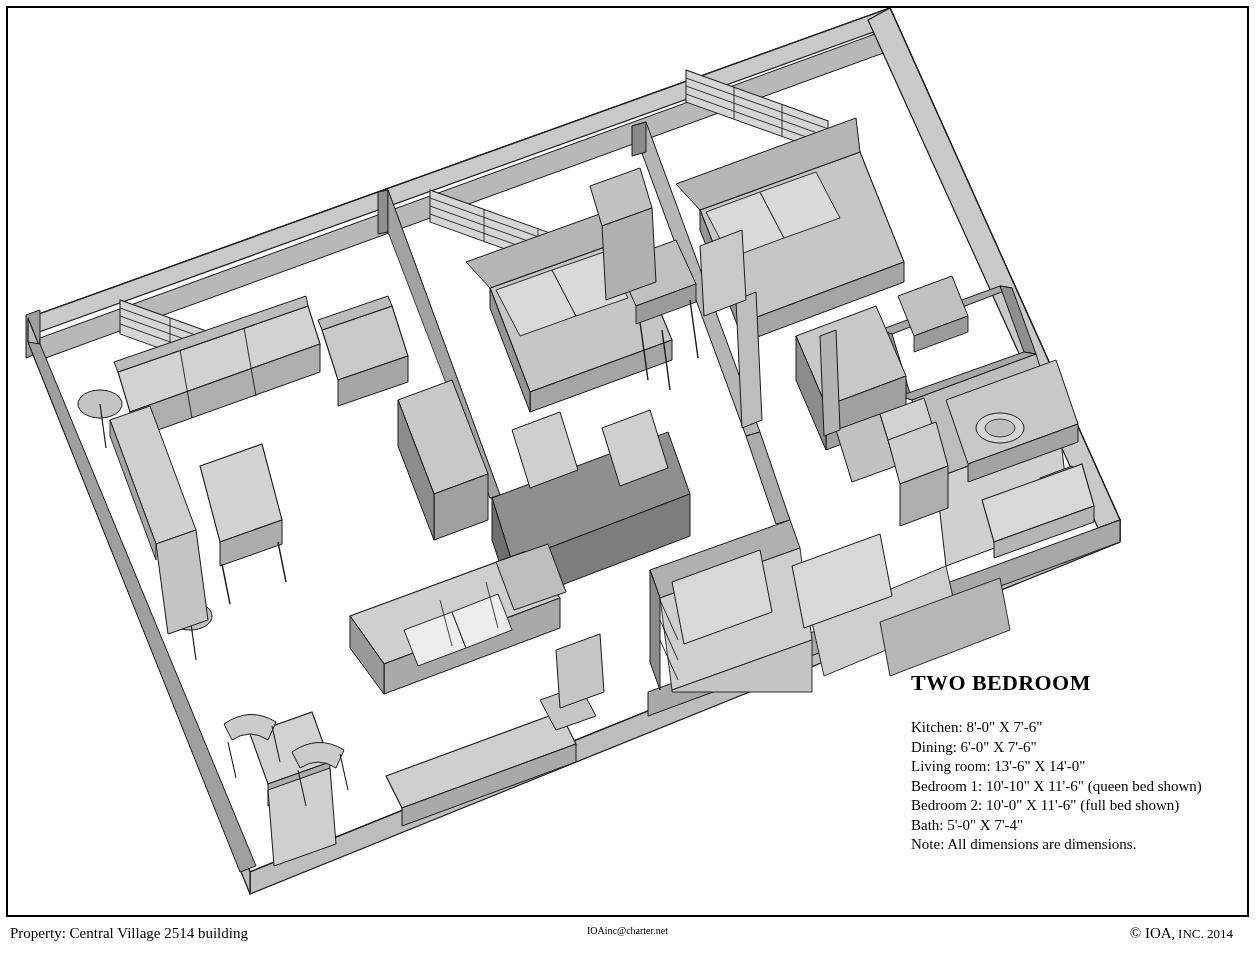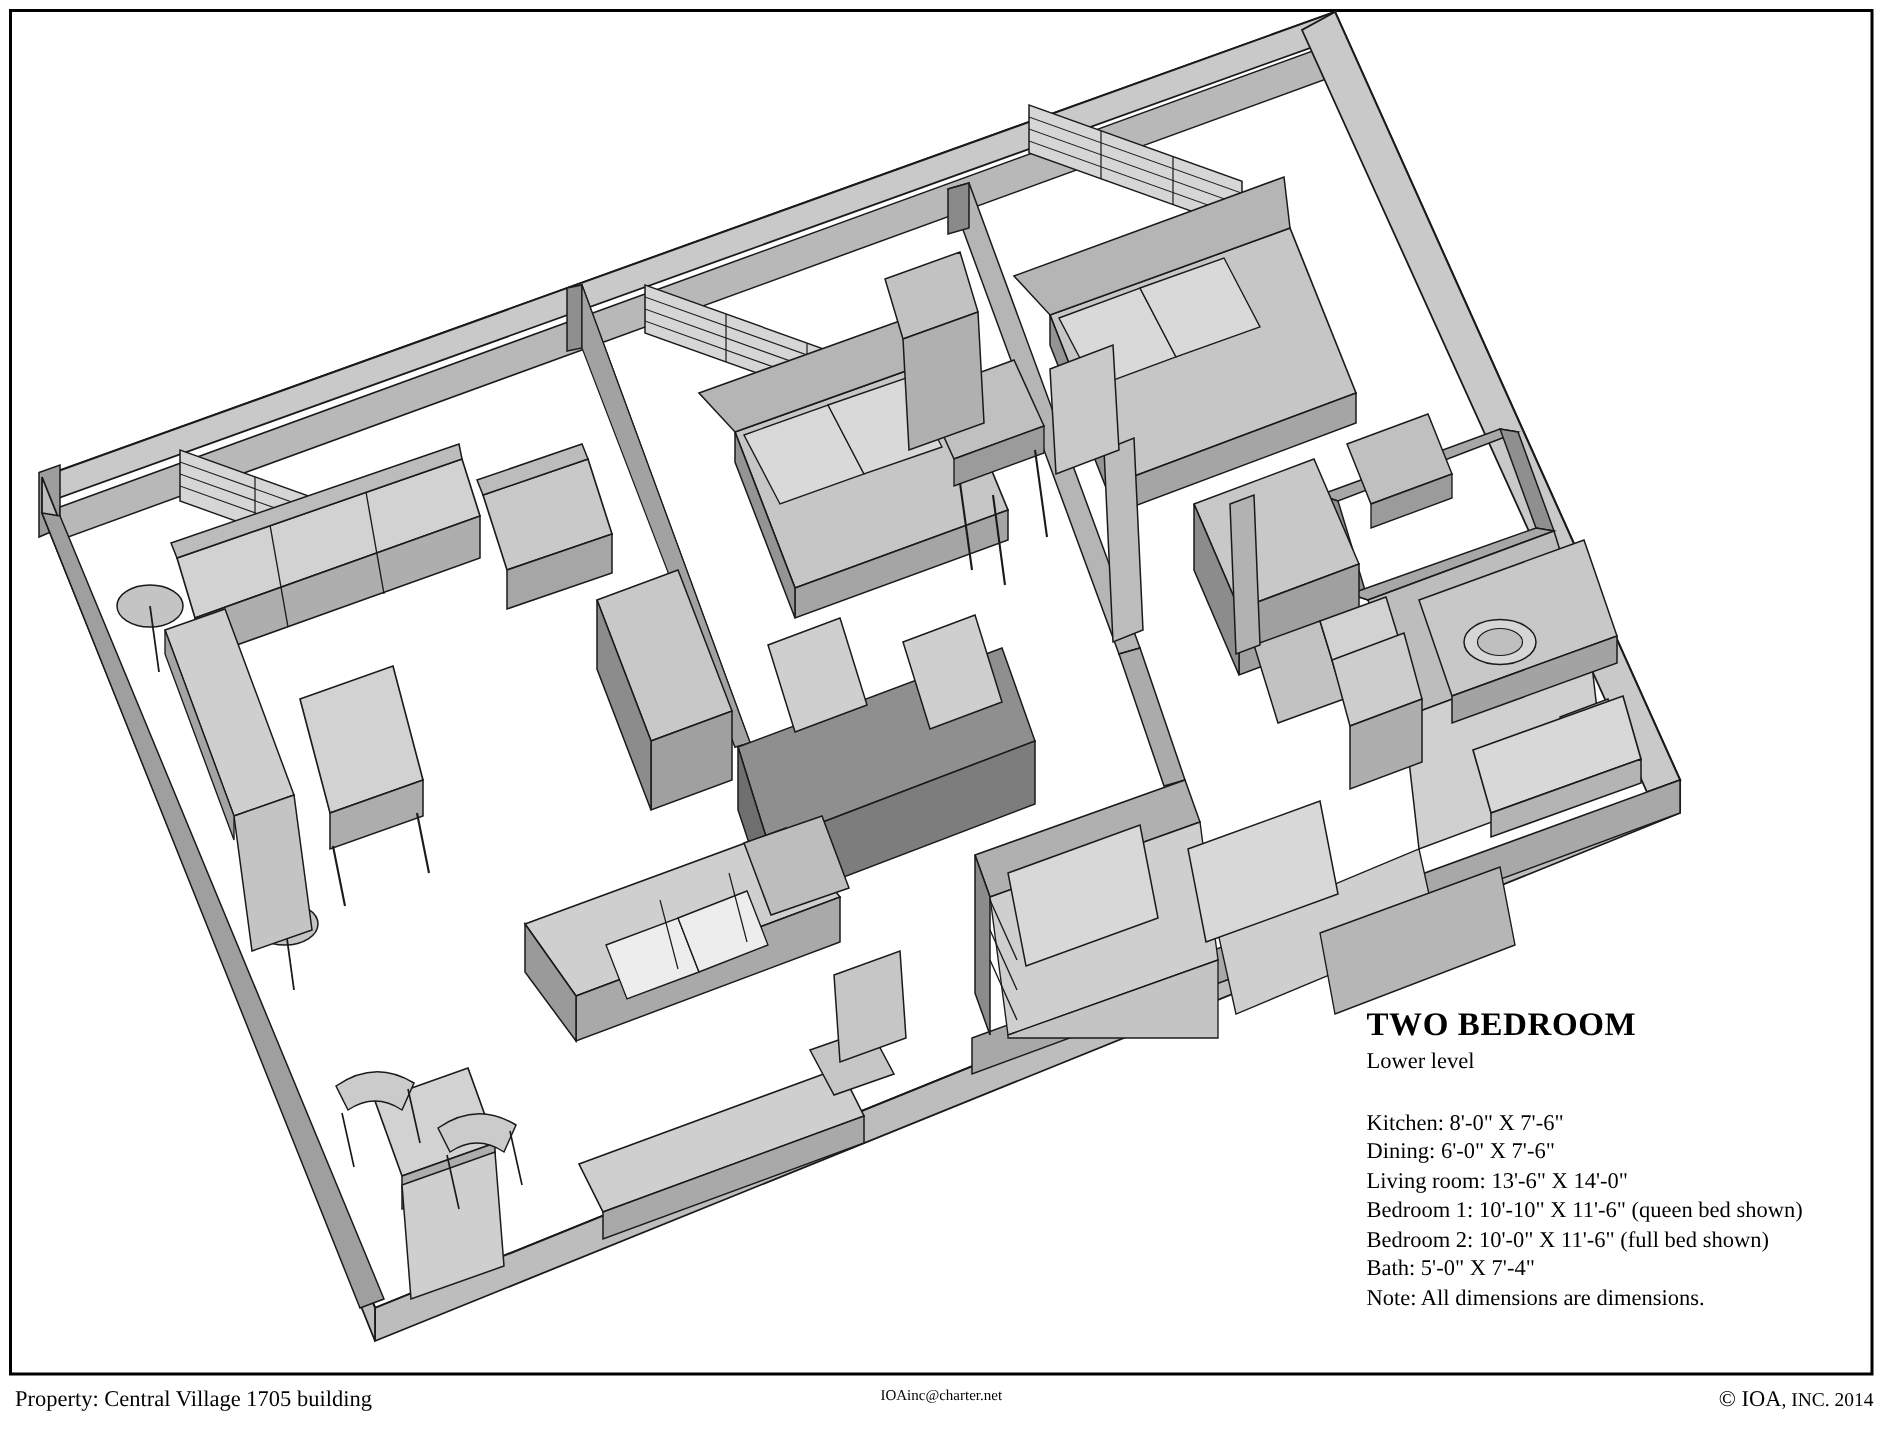--- a/index.html
+++ b/index.html
@@ -6,21 +6,21 @@
   body{width:1257px;height:960px;font-family:"Liberation Serif",serif;color:#000;overflow:hidden;}
   #page{position:relative;width:997px;height:960px;background:#ffffff;}
 
   
   #frame{position:absolute;left:6px;top:6px;width:1243px;height:911px;border:2px solid #000;box-sizing:border-box;background:#fff;}
 
   
   #footer{position:absolute;left:6px;top:925px;width:1243px;height:28px;}
   #footer .left{position:absolute;left:4px;top:0;font-size:15px;}
   #footer .center{position:absolute;left:0;top:0;width:1243px;text-align:center;font-size:10px;}
-  #footer .right{position:absolute;right:0;top:0;font-size:15px;}
+  #footer .right{position:absolute;right:16px;top:0;font-size:15px;}
   #footer .right .sm{font-size:13px;}
 
   
   #legend{position:absolute;left:905px;top:670px;width:340px;}
   #legend .title{font-size:22px;font-weight:bold;letter-spacing:.4px;margin:0 0 4px 6px;}
   #legend .sub{font-size:15px;margin-left:6px;line-height:1.18;}
   #legend .rooms{margin-top:22px;margin-left:6px;font-size:15px;line-height:1.3;}
   #legend .rooms div{white-space:nowrap;}
 
   
@@ -259,31 +259,30 @@
 
     <g>
       <polygon points="736,300 756,292 762,420 742,428" fill="#bdbdbd" stroke="#1a1a1a" stroke-width="1"></polygon>
       <polygon points="700,246 742,230 746,300 704,316" fill="#c9c9c9" stroke="#1a1a1a" stroke-width="1"></polygon>
       <polygon points="820,336 836,330 840,430 824,436" fill="#b2b2b2" stroke="#1a1a1a" stroke-width="1"></polygon>
     </g>
   </svg>
 
   <div id="legend">
     <div class="title">TWO BEDROOM</div>
-    <div class="sub">Lower level</div>
     <div class="rooms">
       <div>Kitchen: 8'-0" X 7'-6"</div>
       <div>Dining: 6'-0" X 7'-6"</div>
       <div>Living room: 13'-6" X 14'-0"</div>
       <div>Bedroom 1: 10'-10" X 11'-6" (queen bed shown)</div>
       <div>Bedroom 2: 10'-0" X 11'-6" (full bed shown)</div>
       <div>Bath: 5'-0" X 7'-4"</div>
       <div>Note: All dimensions are dimensions.</div>
     </div>
   </div>
 
   <div id="footer">
-    <div class="left">Property: Central Village 1705 building</div>
+    <div class="left">Property: Central Village 2514 building</div>
     <div class="center">IOAinc@charter.net</div>
     <div class="right"><span>© IOA</span><span class="sm">, INC. 2014</span></div>
   </div>
 
 </div>
 
 </body></html>

